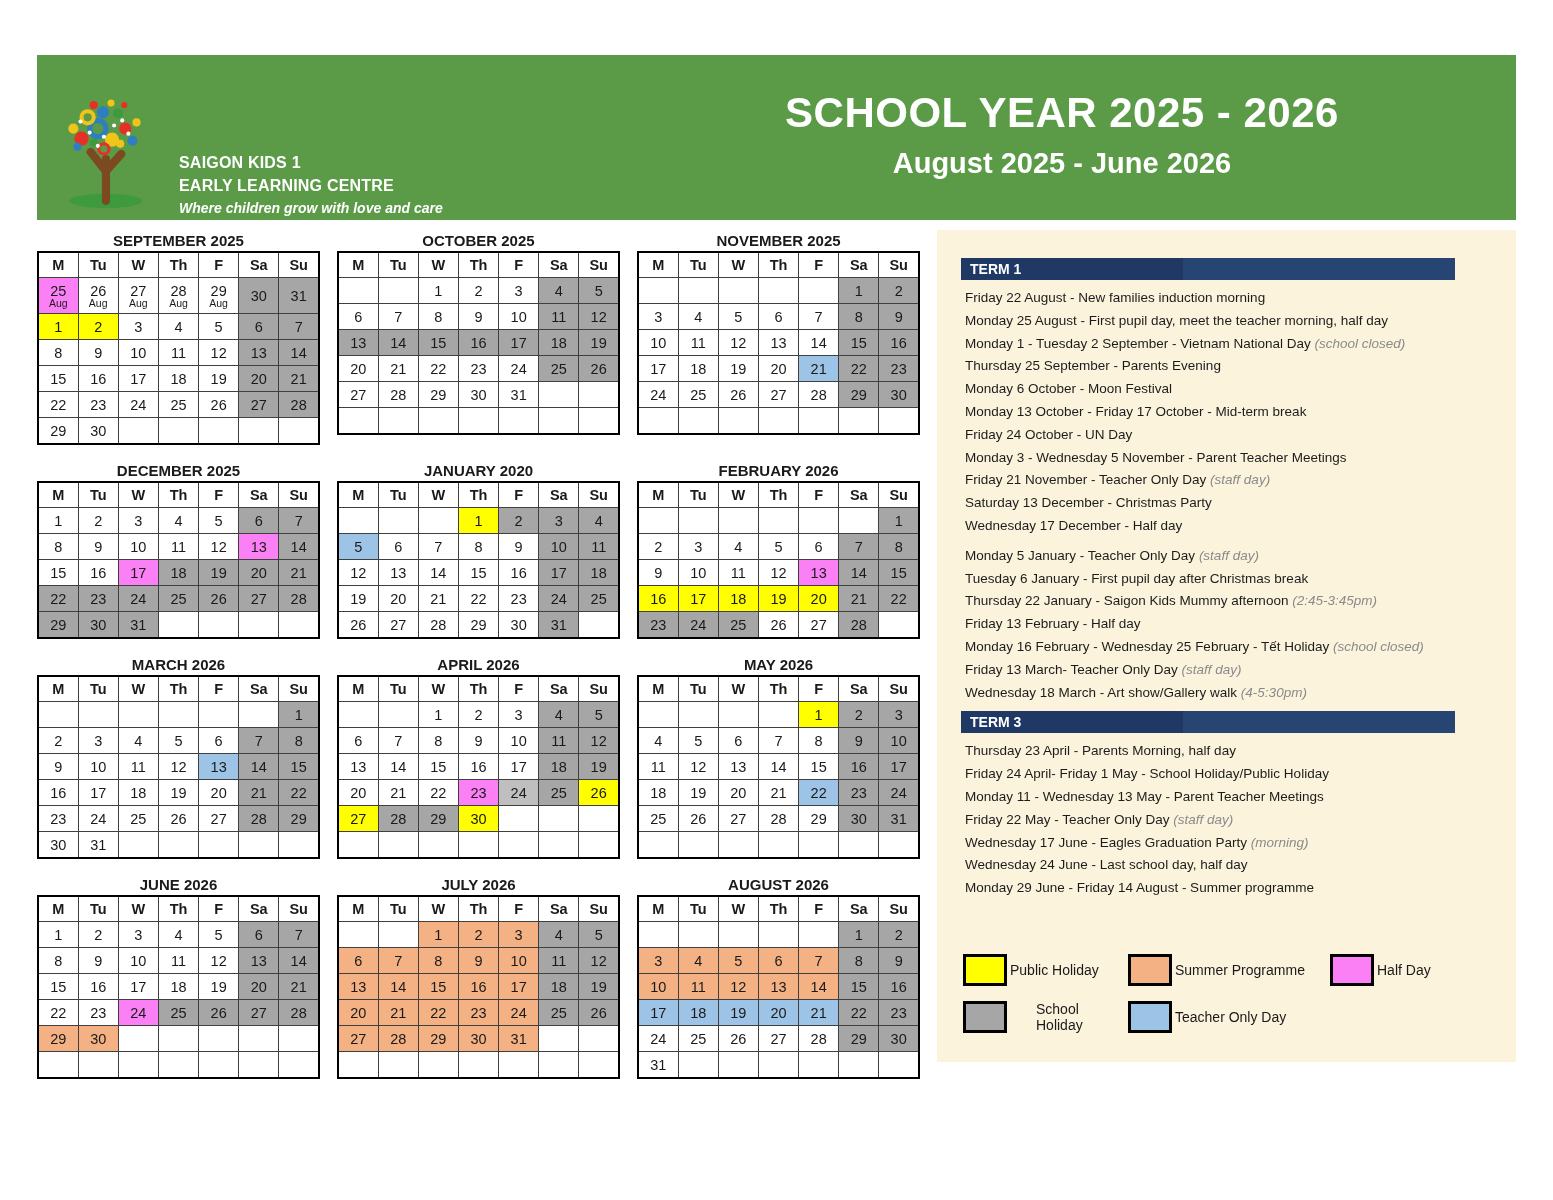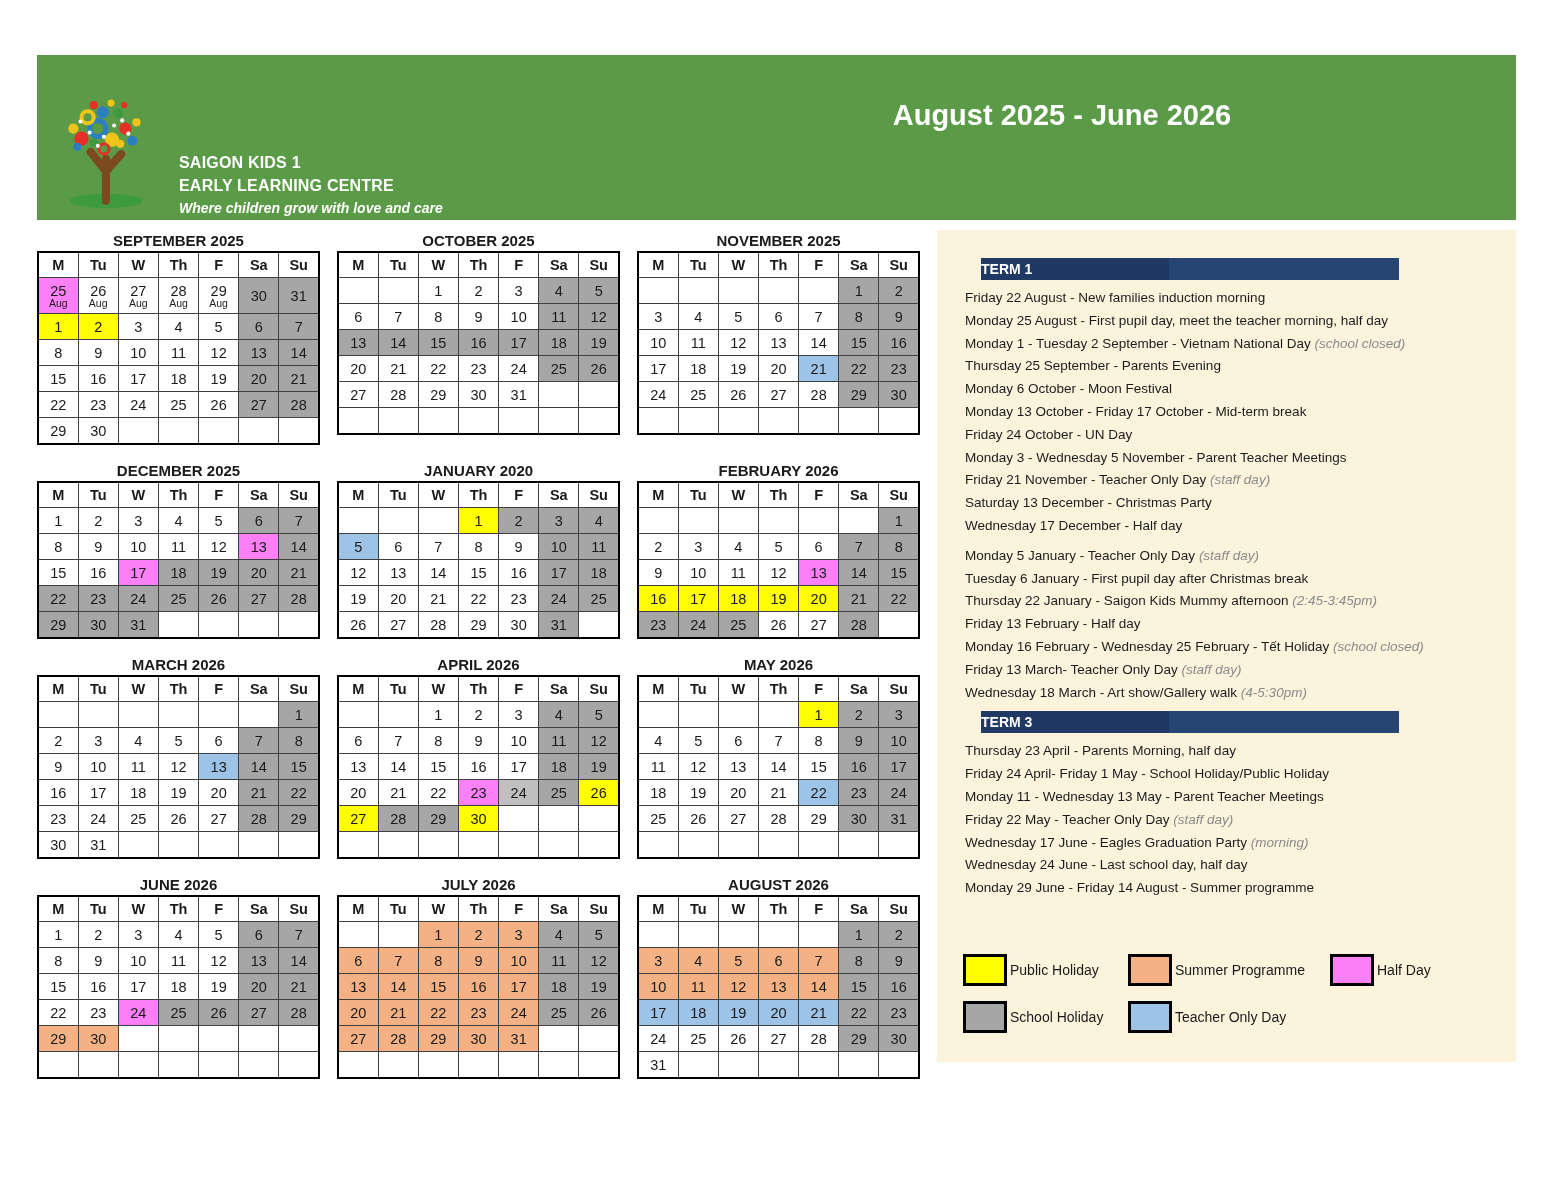--- a/index.html
+++ b/index.html
@@ -30,22 +30,22 @@
   table.cal th,table.cal td{
     border:1px solid #3f3f3f;text-align:center;padding:0;
     font-size:14.5px;height:25px;overflow:hidden;
   }
   table.cal th{font-weight:bold;height:24px;background:#ffffff;}
   table.cal tr.tall td{height:35px;}
   .sub{font-size:10.5px;line-height:10px;margin-top:-1px;}
   
   .panel{position:absolute;left:937px;top:230px;width:579px;height:832px;}
   .term-bar{
-    margin-left:44px;margin-top:7px;width:418px;height:22px;line-height:22px;
-    color:#fff;font-weight:bold;font-size:14px;box-sizing:border-box;
+    margin-left:24px;margin-top:7px;width:494px;height:22px;line-height:22px;
+    color:#fff;font-weight:bold;font-size:14px;padding-left:9px;box-sizing:border-box;
   }
   .term-bar.first{margin-top:28px;}
   .events{margin:7px 0 7px 28px;}
   .event{font-size:13.5px;line-height:22.8px;white-space:nowrap;color:#1c1c1c;}
   .note{font-style:italic;color:#8a8a8a;}
   
   .legend{position:absolute;left:26px;top:724px;}
   .legend-row{display:flex;align-items:center;margin-bottom:15px;}
   .legend-item{display:flex;align-items:center;}
   .swatch{width:38px;height:26px;border:3px solid #000;margin-right:3px;flex:0 0 auto;}
@@ -84,20 +84,21 @@
       <circle cx="44" cy="47" r="2" fill="#ffffff"></circle>
       <circle cx="74" cy="35" r="2" fill="#ffffff"></circle>
     </svg>
   </div>
   <div class="org-block">
     <div class="org-line">SAIGON KIDS 1</div>
     <div class="org-line">EARLY LEARNING CENTRE</div>
     <div class="org-tagline">Where children grow with love and care</div>
   </div>
   <div class="title-block">
+    <div class="main-title">SCHOOL YEAR 2025 - 2026</div>
     <div class="sub-title">August 2025 - June 2026</div>
   </div>
 </div>
 
 <div class="cal-grid">
     <div class="month">
       <div class="month-title">SEPTEMBER 2025</div>
       <table class="cal">
         <thead>
           <tr>
@@ -995,21 +996,21 @@
         <div class="legend-item" style="width: 202px;">
           <span class="swatch" style="background: rgb(244, 177, 131);"></span>
           <span class="legend-label">Summer Programme</span>
         </div>
         <div class="legend-item" style="width: 160px;">
           <span class="swatch" style="background: rgb(251, 128, 245);"></span>
           <span class="legend-label">Half Day</span>
         </div>
       </div>
       <div class="legend-row">
-        <div class="legend-item" style="width: 165px;">
+        <div class="legend-item" style="width: 165px; gap: 26px;">
           <span class="swatch" style="background: rgb(166, 166, 166);"></span>
           <span class="legend-label">School Holiday</span>
         </div>
         <div class="legend-item" style="width: 202px;">
           <span class="swatch" style="background: rgb(157, 195, 230);"></span>
           <span class="legend-label">Teacher Only Day</span>
         </div>
       </div>
     </div>
 </div>

